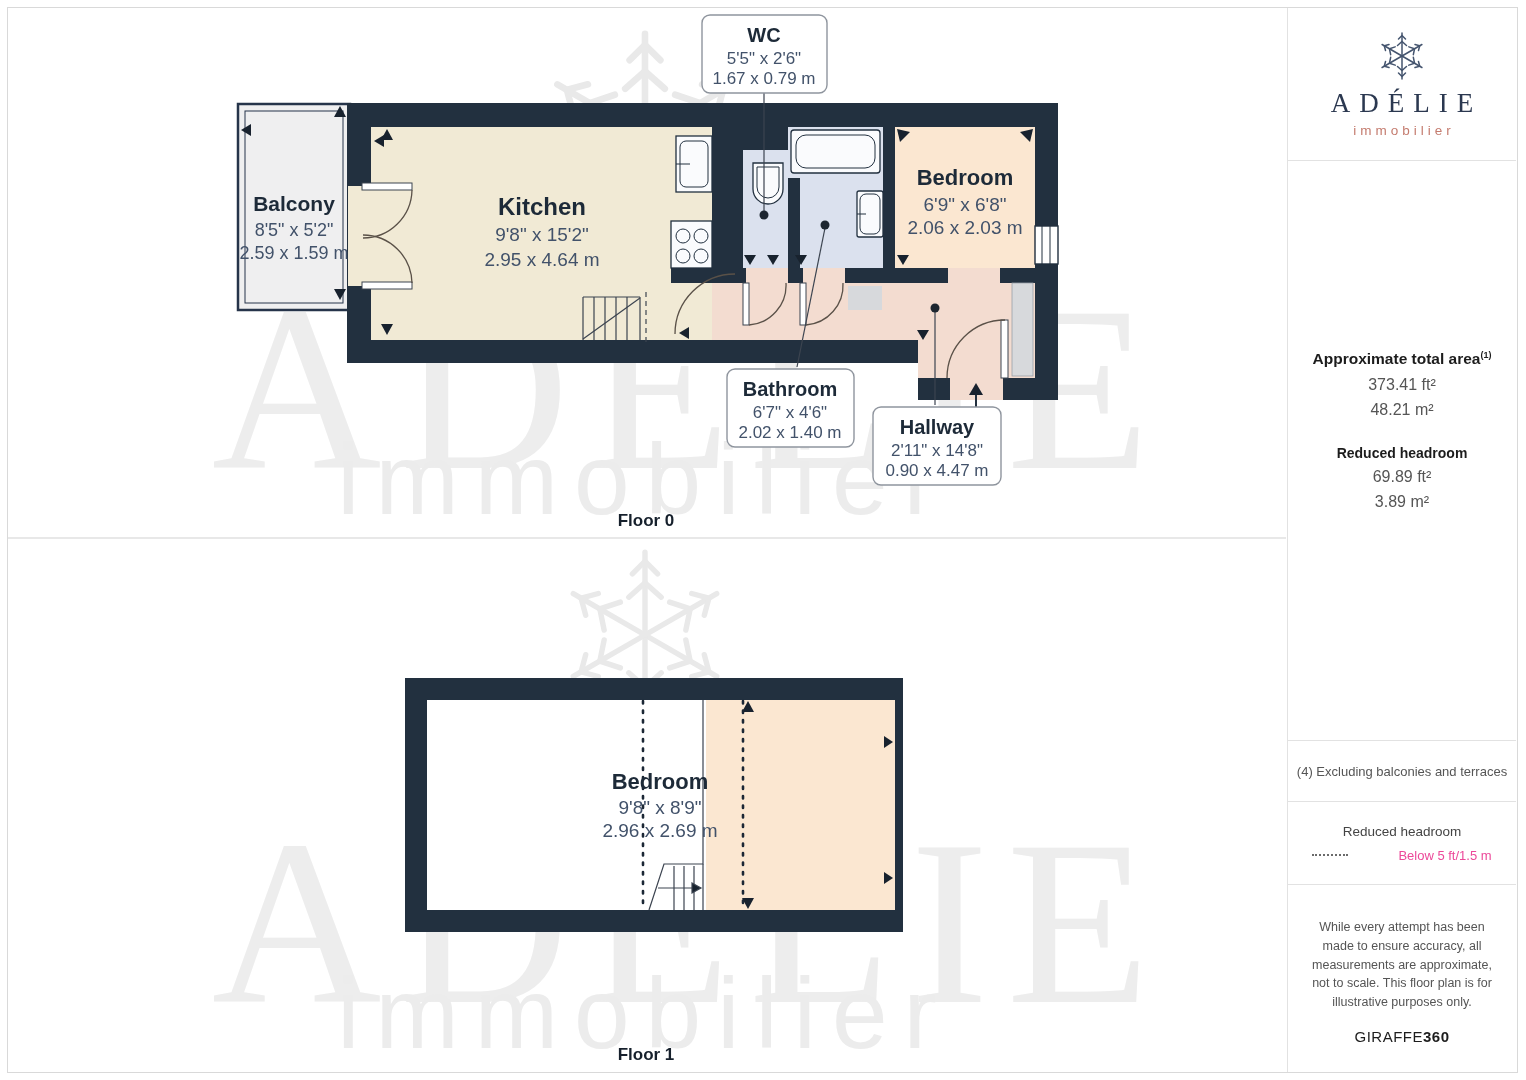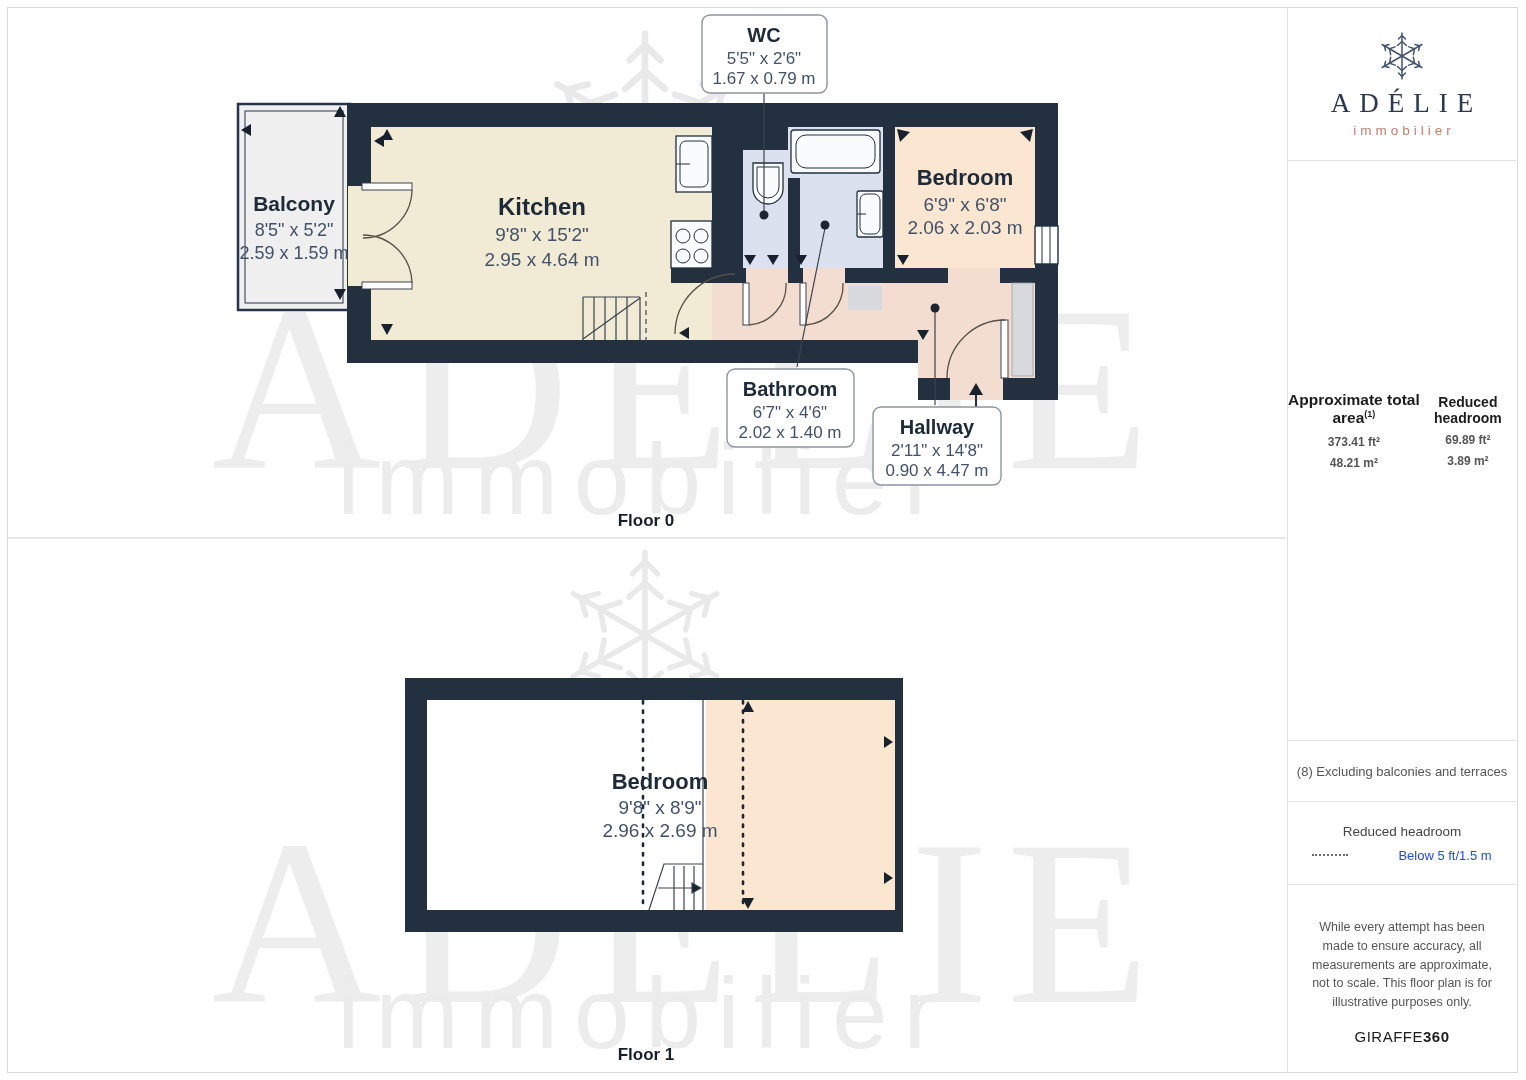--- a/index.html
+++ b/index.html
@@ -38,32 +38,32 @@
   .flake-wm{stroke:#e9e9e9;}
   .dotline{stroke:#1b2735;stroke-width:2.6;stroke-dasharray:2.5 7;stroke-linecap:round;fill:none;}
 
   
   .sidebar{position:absolute;left:1287px;top:8px;width:229px;height:1064px;background:#fff;
            border-left:1px solid #e2e2e2;box-sizing:border-box;z-index:10;}
   .s-sec{box-sizing:border-box;width:100%;}
   .s-logo{height:152px;display:flex;flex-direction:column;align-items:center;justify-content:center;}
   .brand-name{font-family:"Liberation Serif",serif;font-size:27px;letter-spacing:9px;color:#2b3850;margin-top:7px;padding-left:9px;}
   .brand-tagline{font-size:13.5px;letter-spacing:4px;color:#c47b6e;margin-top:4px;padding-left:4px;}
-  .s-areas{height:580px;border-top:1px solid #e2e2e2;display:flex;flex-direction:row;
+  .s-areas{height:580px;border-top:1px solid #e2e2e2;display:flex;flex-direction:column;
            align-items:center;justify-content:center;padding-bottom:40px;}
   .area-group{text-align:center;margin:13px 0;}
   .area-title{font-weight:700;font-size:14px;color:#1c1c1c;}
   .area-title-main{font-size:15.5px;}
   .area-title sup{font-size:9px;}
-  .area-val{font-size:12px;color:#555;margin-top:7px;font-weight:bold;}
+  .area-val{font-size:16px;color:#555;margin-top:7px;}
   .s-footnote{height:61px;border-top:1px solid #e2e2e2;display:flex;align-items:center;justify-content:center;
               font-size:13px;color:#555;}
   .s-legend{height:83px;border-top:1px solid #e2e2e2;display:flex;flex-direction:column;align-items:center;justify-content:center;}
   .legend-title{font-size:13.5px;color:#444;}
-  .legend-row{display:flex;align-items:center;margin-top:9px;font-size:13px;color:#1d4ed8;gap:40px;}
+  .legend-row{display:flex;align-items:center;margin-top:9px;font-size:13px;color:#ec4899;gap:40px;}
   .dash-sample{display:inline-block;width:36px;border-top:2px dotted #6b6b6b;margin-right:10px;}
   .s-disclaimer{height:188px;border-top:1px solid #e2e2e2;box-sizing:border-box;padding:33px 16px 0;
                 font-size:12.5px;color:#555;line-height:1.5;text-align:center;}
   .s-disclaimer p{margin:0 0 14px;}
   .gbrand{font-size:15px;color:#1d1d1d;letter-spacing:.5px;margin-top:2px;}
   .gbrand b{font-weight:700;}
 </style>
 </head>
 <body>
 
@@ -305,21 +305,21 @@
         <div class="area-val">48.21 m²</div>
       </div>
       <div class="area-group">
         <div class="area-title">Reduced headroom</div>
         <div class="area-val">69.89 ft²</div>
         <div class="area-val">3.89 m²</div>
       </div>
     </div>
 
     <div class="s-sec s-footnote">
-      <span>(8) Excluding balconies and terraces</span>
+      <span>(4) Excluding balconies and terraces</span>
     </div>
 
     <div class="s-sec s-legend">
       <div class="legend-title">Reduced headroom</div>
       <div class="legend-row">
         <span class="dash-sample"></span>
         <span>Below 5 ft/1.5 m</span>
       </div>
     </div>
 

